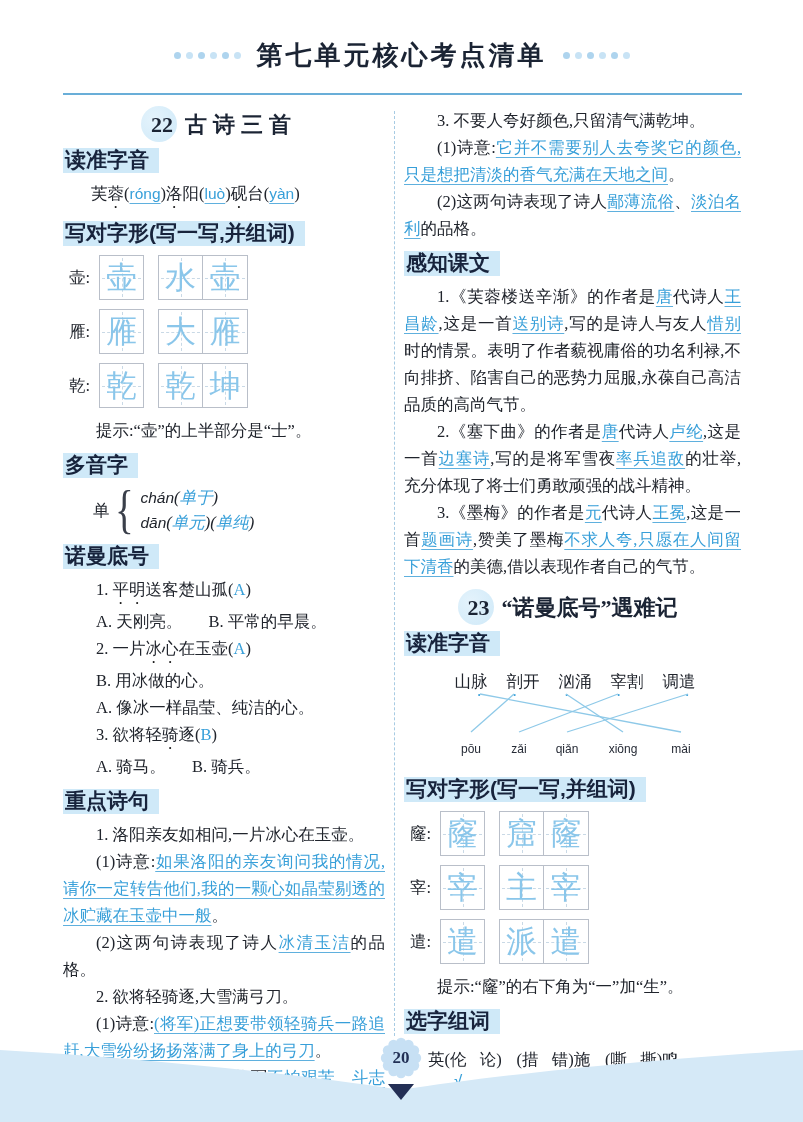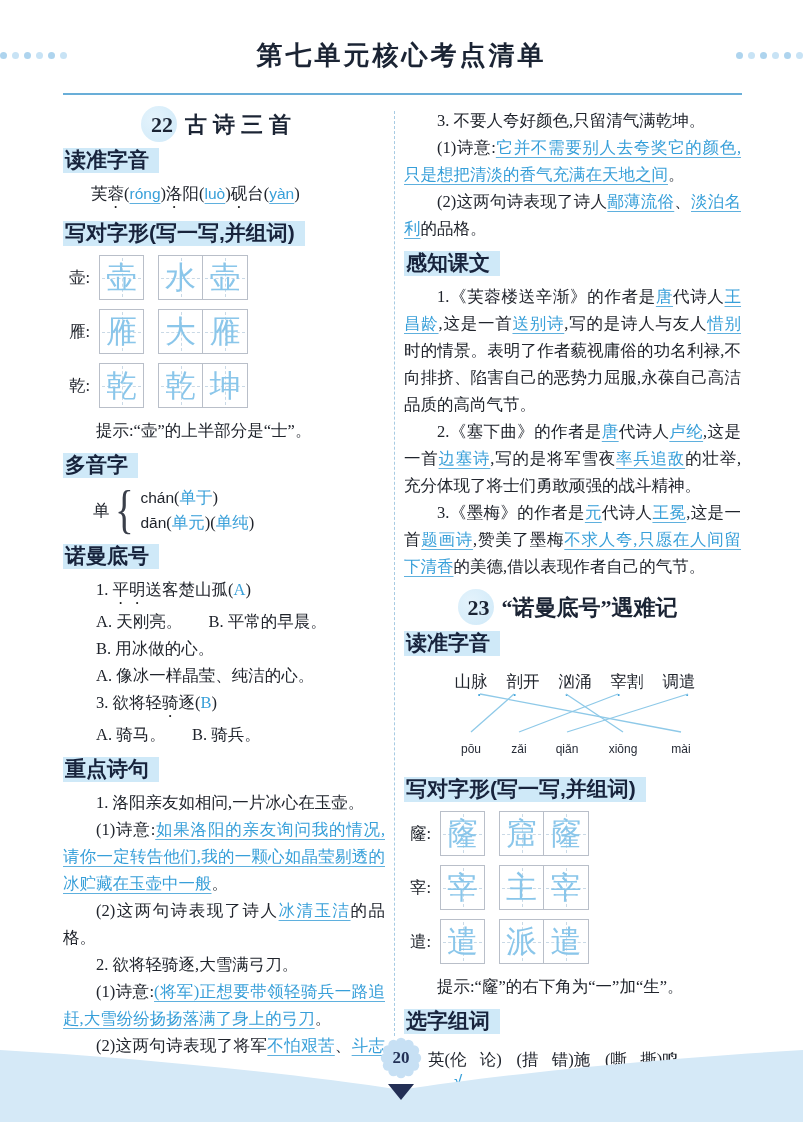--- a/index.html
+++ b/index.html
@@ -1,19 +1,19 @@
 <!DOCTYPE html>
 <html lang="zh"><head>
 <meta charset="utf-8">
 <style>
   html,body{margin:0;padding:0;background:#e8e8e8;}
   .page{position:relative;width:803px;height:1122px;background:#fff;margin:0 auto;overflow:hidden;
         font-family:"Liberation Serif",serif;color:#20242c;}
   
-  .hdr{position:absolute;top:38px;left:0;width:803px;display:flex;justify-content:space-between;align-items:center;gap:16px;}
+  .hdr{position:absolute;top:38px;left:0;width:803px;display:flex;justify-content:center;align-items:center;gap:16px;}
   .hdr h1{margin:0;font-size:26px;font-weight:bold;color:#1b2434;letter-spacing:3px;font-family:"Liberation Serif",serif;}
   .dots{display:flex;gap:5px;align-items:center;}
   .dot{width:7px;height:7px;border-radius:50%;background:#aed4ee;}
   .dot:nth-child(2n){background:#c8e3f5;}
   .rule{position:absolute;left:63px;right:61px;top:93px;height:2px;background:#69aed8;}
   
   .main{position:absolute;left:63px;top:107px;width:679px;display:flex;}
   .col{font-size:16.5px;line-height:27px;}
   .col-left{width:322px;}
   .col-right{width:337px;}
@@ -46,21 +46,21 @@
   .cellbox{width:45px;height:45px;border:1px solid #b9bfc9;position:relative;display:flex;align-items:center;justify-content:center;box-sizing:border-box;background:#fff;}
   .cellbox::before{content:"";position:absolute;left:50%;top:2px;bottom:2px;border-left:1px dashed #c9d9e6;}
   .cellbox::after{content:"";position:absolute;top:50%;left:2px;right:2px;border-top:1px dashed #c9d9e6;}
   .hw{position:relative;z-index:1;font-size:31px;line-height:1;color:#8ac6ea;}
   .pair{display:flex;margin-left:14px;}
   .pair .cellbox + .cellbox{border-left:none;}
   
   .poly{display:flex;align-items:center;margin:5px 0 2px 30px;}
   .poly-brace{font-size:52px;font-weight:300;color:#3a3f4a;line-height:0.9;margin:0 4px 0 2px;transform:scaleX(.75);}
   .poly-rows{display:flex;flex-direction:column;}
-  .poly-row{line-height:25px;}
+  .poly-row{line-height:25px;font-style:italic;}
   
   .match{position:relative;height:102px;margin:8px 0 2px;}
   .match .mword{position:absolute;top:2px;transform:translateX(-50%);white-space:nowrap;}
   .match .mpy{position:absolute;top:70px;transform:translateX(-50%);font-family:"Liberation Sans",sans-serif;font-size:12px;color:#262b36;}
   .match svg{position:absolute;left:0;top:0;}
   
   .choose{margin:10px 0 16px 24px;display:flex;align-items:baseline;}
   .chk-wrap{position:relative;}
   .chk{position:absolute;left:50%;transform:translateX(-50%);top:21px;color:#379fd9;
         font-family:"Liberation Sans",sans-serif;font-size:14px;font-weight:bold;}
@@ -154,20 +154,21 @@
           <span class="poly-char">单</span>
           <span class="poly-brace">{</span>
           <span class="poly-rows">
             <span class="poly-row"><span class="py">chán</span><span>(</span><span class="blue">单于</span><span>)</span></span>
             <span class="poly-row"><span class="py">dān</span><span>(</span><span class="blue">单元</span><span>)</span><span>(</span><span class="blue">单纯</span><span>)</span></span>
           </span>
         </div>
         <div class="sec-label-wrap"><span class="sec-label">诺曼底号</span></div>
         <p class="para"><span>1. </span><span class="dots-black">平明</span><span>送客楚山孤(</span><span class="blue">A</span><span>)</span></p>
         <p class="para"><span>A. 天刚亮。</span><span class="gap" style="width: 1.6em;"></span><span>B. 平常的早晨。</span></p>
+        <p class="para"><span>2. 一片</span><span class="dots-black">冰心</span><span>在玉壶(</span><span class="blue">A</span><span>)</span></p>
         <p class="para"><span>B. 用冰做的心。</span></p>
         <p class="para"><span>A. 像冰一样晶莹、纯洁的心。</span></p>
         <p class="para"><span>3. 欲将轻</span><span class="dots-black">骑</span><span>逐(</span><span class="blue">B</span><span>)</span></p>
         <p class="para"><span>A. 骑马。</span><span class="gap" style="width: 1.6em;"></span><span>B. 骑兵。</span></p>
         <div class="sec-label-wrap"><span class="sec-label">重点诗句</span></div>
         <p class="para"><span>1. 洛阳亲友如相问,一片冰心在玉壶。</span></p>
         <p class="para"><span>(1)诗意:</span><span class="u">如果洛阳的亲友询问我的情况,请你一定转告他们,我的一颗心如晶莹剔透的冰贮藏在玉壶中一般</span><span>。</span></p>
         <p class="para"><span>(2)这两句诗表现了诗人</span><span class="u">冰清玉洁</span><span>的品格。</span></p>
         <p class="para"><span>2. 欲将轻骑逐,大雪满弓刀。</span></p>
         <p class="para"><span>(1)诗意:</span><span class="u">(将军)正想要带领轻骑兵一路追赶,大雪纷纷扬扬落满了身上的弓刀</span><span>。</span></p>

